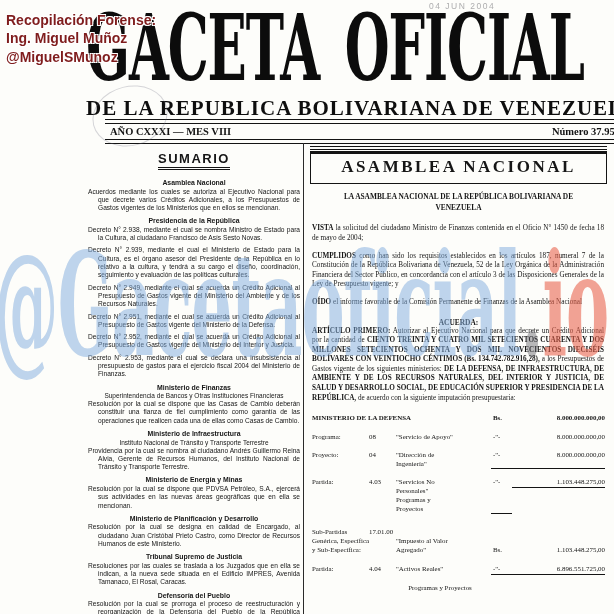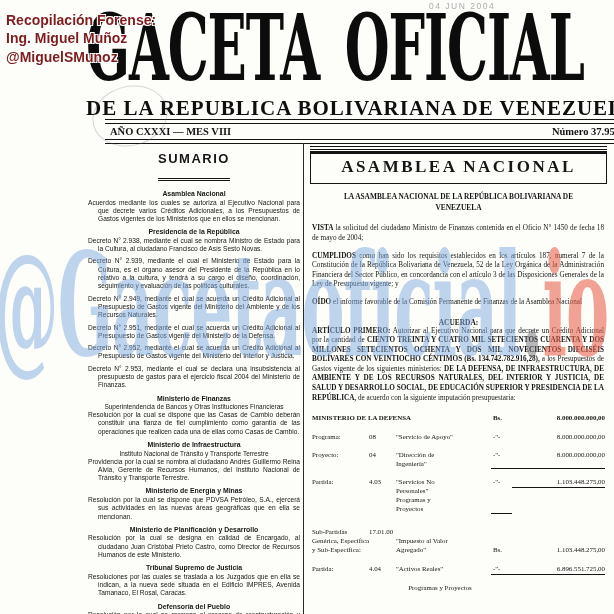--- a/index.html
+++ b/index.html
@@ -56,21 +56,21 @@
   .divider { position:absolute; left:303px; top:143px; width:1px; height:471px; background:#2a2a2a; z-index:2; }
 
   
   .col-left {
     position:absolute; left:88px; top:149px; width:212px; z-index:2;
     font-family:"Liberation Sans", sans-serif; color:#161616;
   }
   .sumario-titlewrap { text-align:center; margin-bottom:9px; }
   .sumario-title {
     display:inline-block; font-weight:bold; font-size:13px; letter-spacing:1.5px;
-    border-bottom:3px double #141414; padding-bottom:12px;
+    border-bottom:3px double #141414; padding-bottom:1px;
   }
   .sum-h { text-align:center; font-weight:bold; font-size:6.9px; margin:5px 0 1.5px; }
   .sum-sub { text-align:center; font-size:6.5px; margin:0 0 1px; }
   .sum-p {
     font-size:6.6px; line-height:1.26; text-align:justify;
     margin:0 0 4px; padding-left:10px; text-indent:-10px;
   }
 
   
   .col-right {

